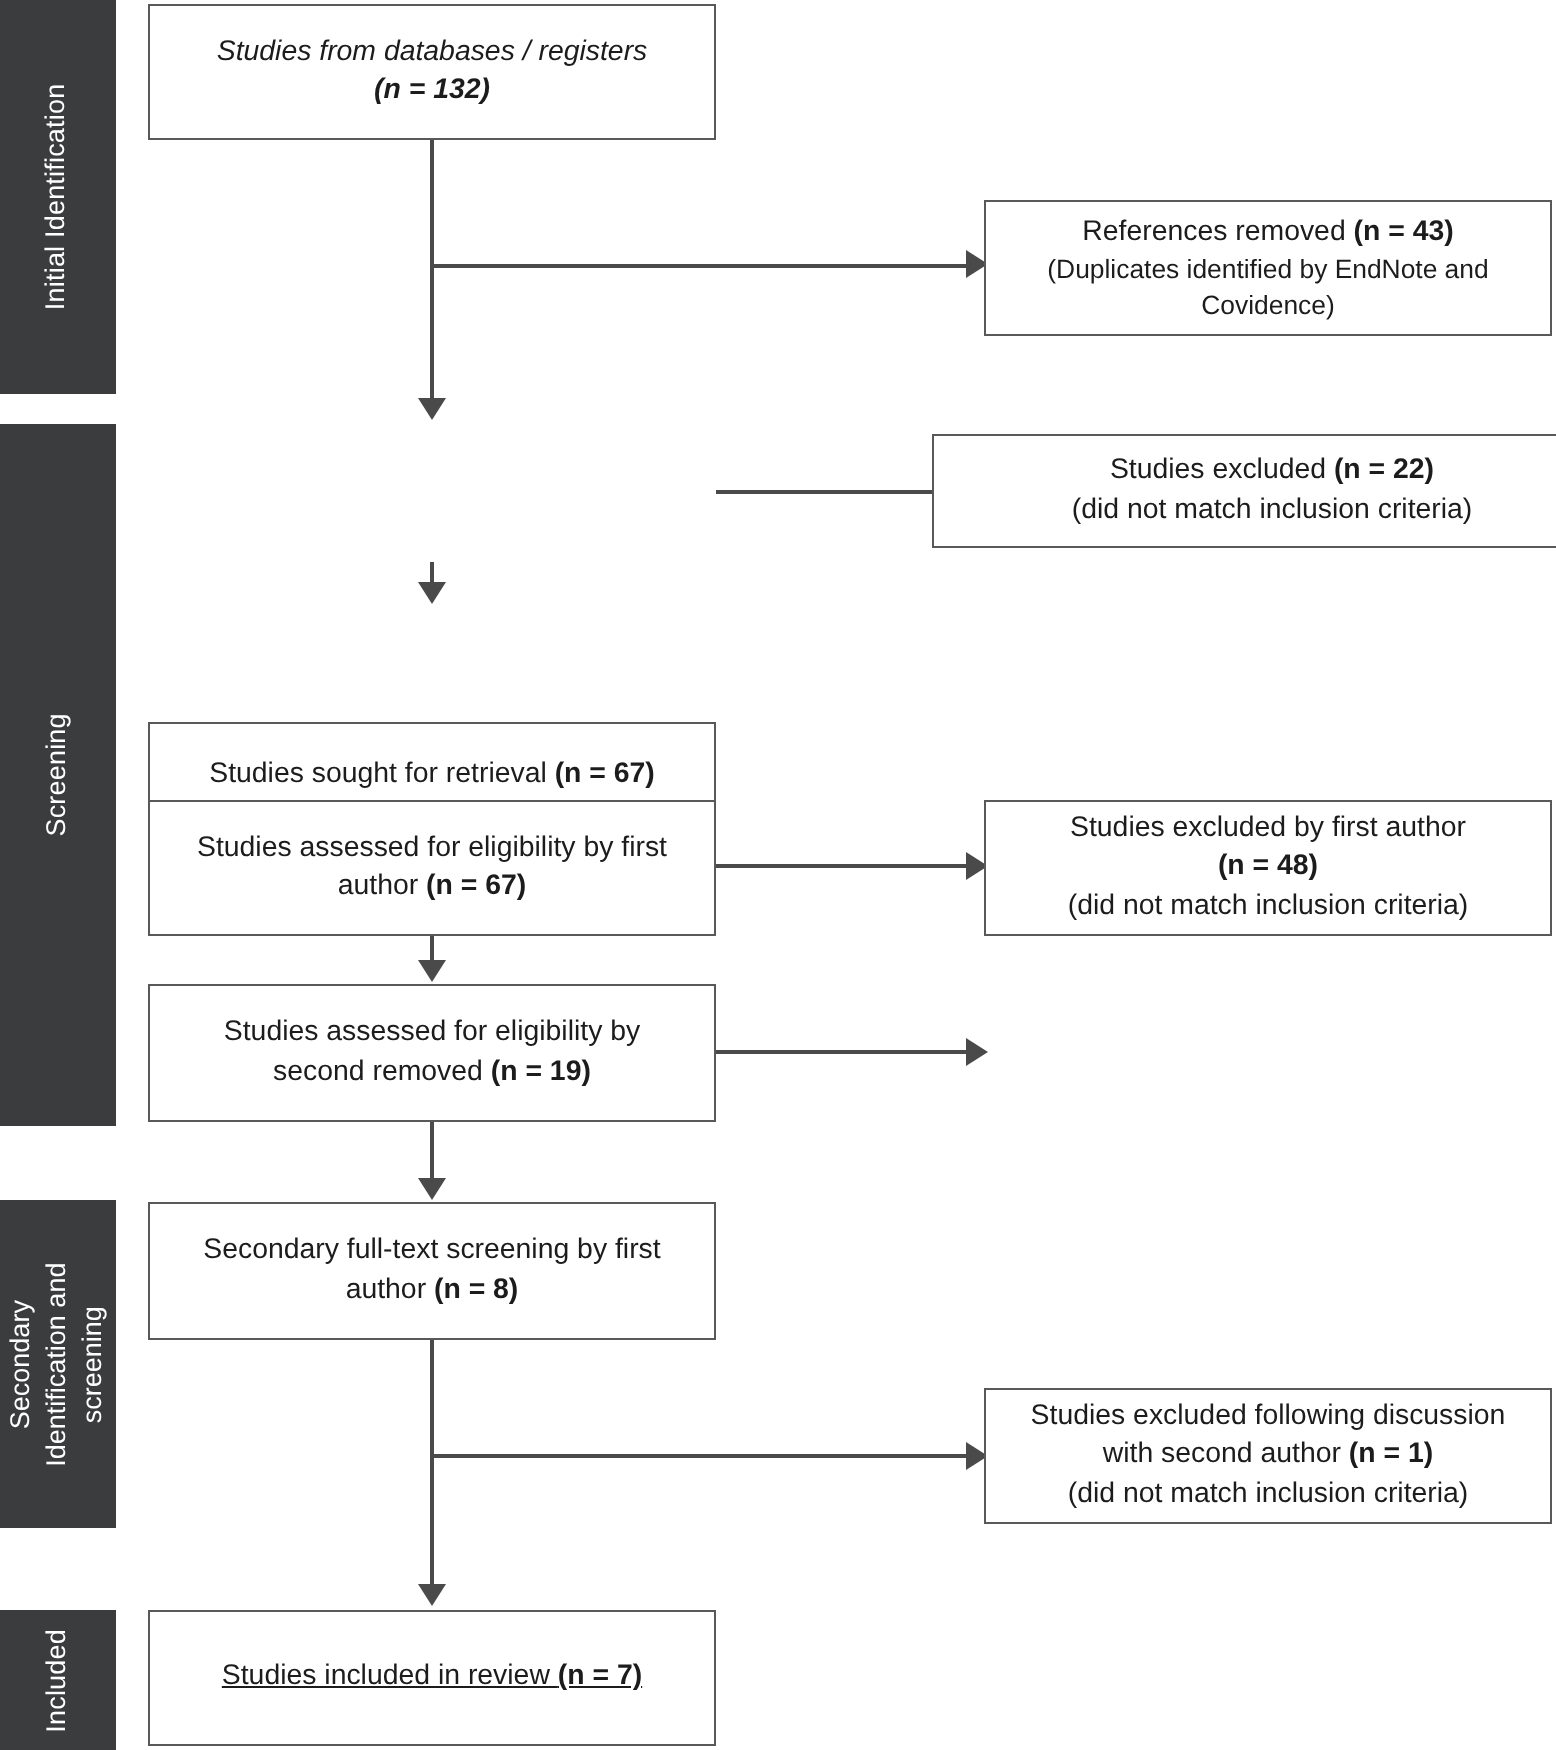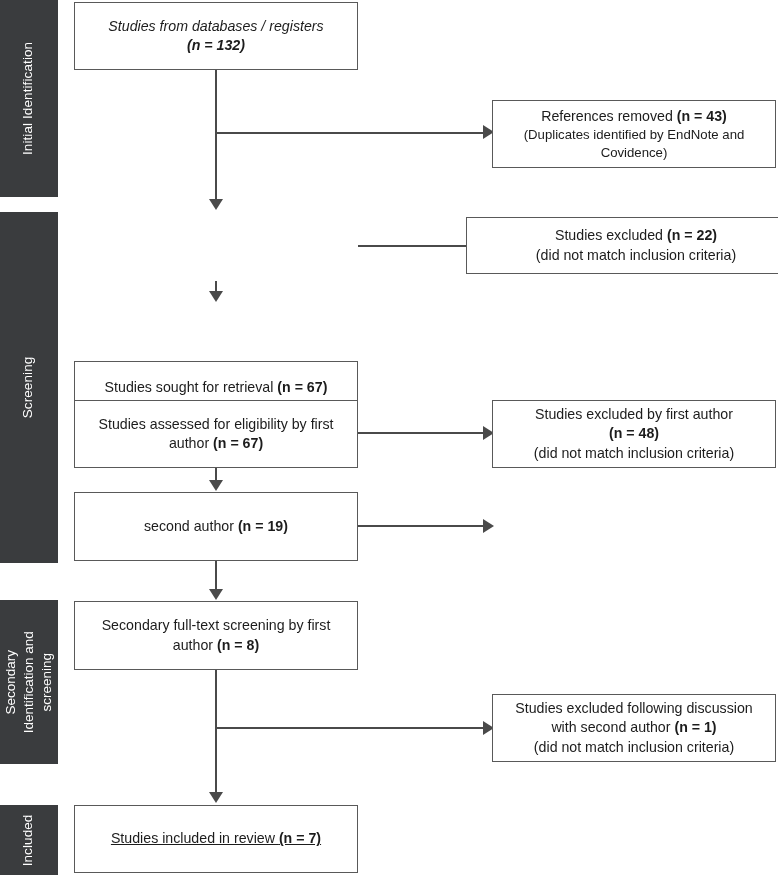--- a/index.html
+++ b/index.html
@@ -171,21 +171,22 @@
   <div class="node" style="left:74px; top:316px; width:284px; height:53px;margin-top:45px;">
     <div class="t"><span>Studies sought for retrieval </span><b>(n = 67)</b></div>
   </div>
 
   <div class="node" style="left:74px; top:400px; width:284px; height:68px;">
     <div class="t">Studies assessed for eligibility by first</div>
     <div class="t"><span>author </span><b>(n = 67)</b></div>
   </div>
 
   <div class="node" style="left:74px; top:492px; width:284px; height:69px;">
-    <div class="t"><span>second author </span><b>(n = 19)</b></div>
+    <div class="t">Studies assessed for eligibility by</div>
+    <div class="t"><span>second removed </span><b>(n = 19)</b></div>
   </div>
 
   <div class="node" style="left:74px; top:601px; width:284px; height:69px;">
     <div class="t">Secondary full-text screening by first</div>
     <div class="t"><span>author </span><b>(n = 8)</b></div>
   </div>
 
   <div class="node" style="left:74px; top:805px; width:284px; height:68px;text-decoration:underline;">
     <div class="t"><span>Studies included in review </span><b>(n = 7)</b></div>
   </div>

